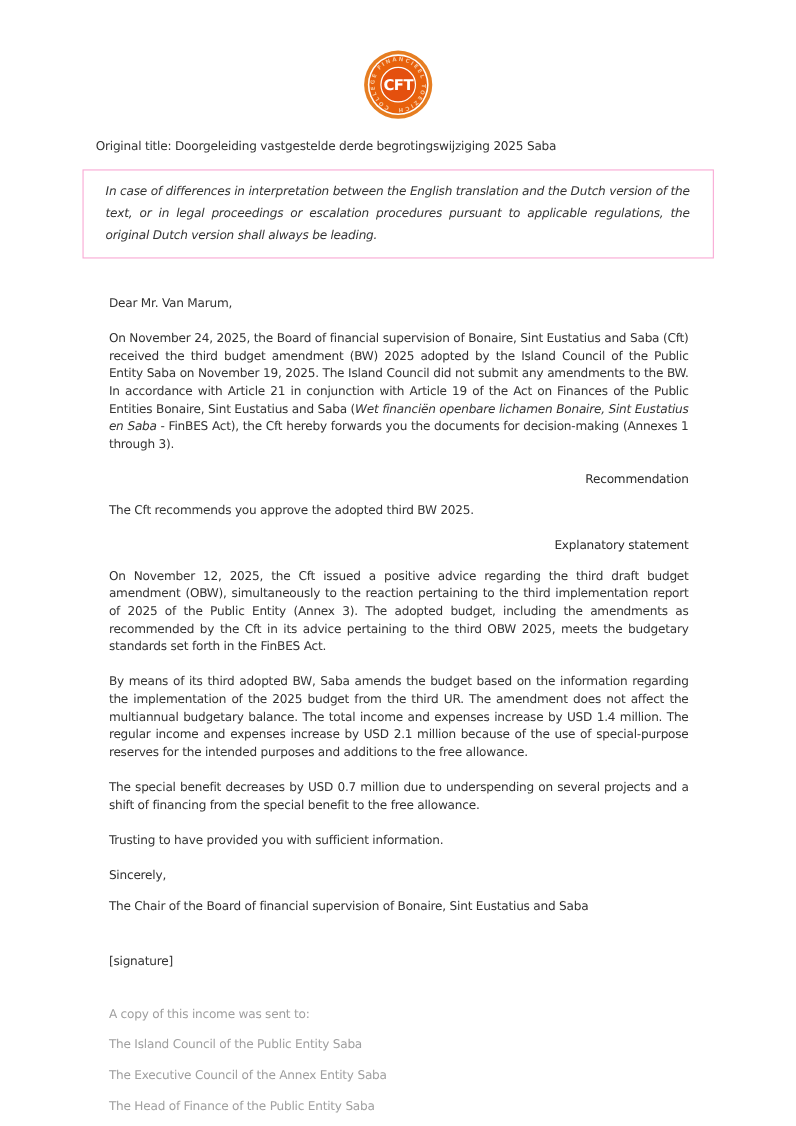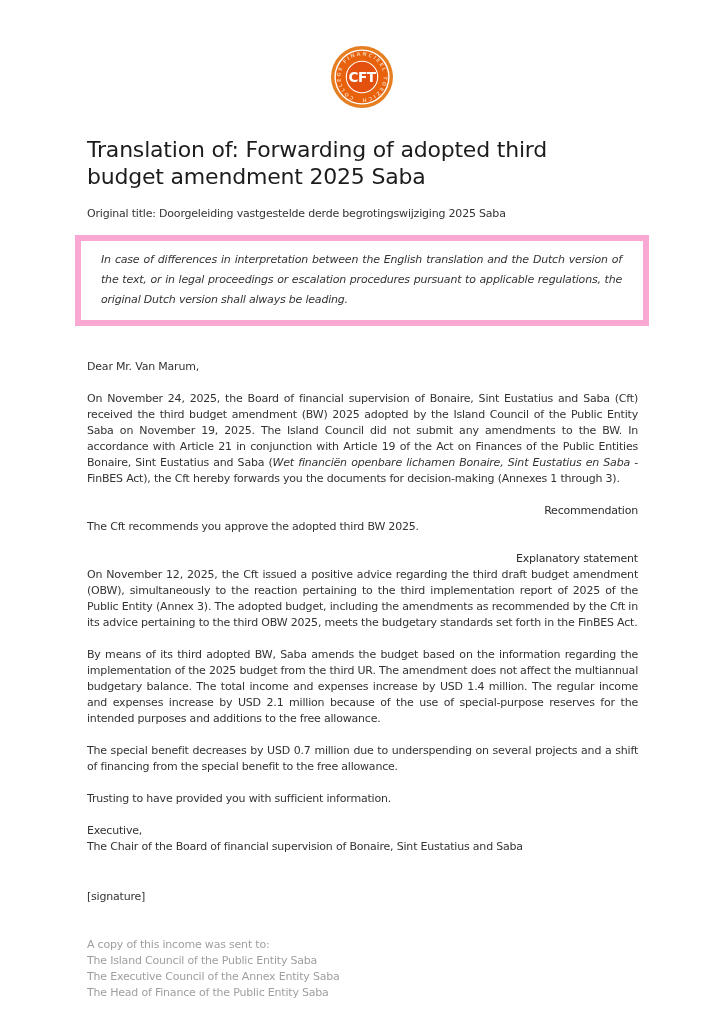--- a/index.html
+++ b/index.html
@@ -32,31 +32,31 @@
     font-weight: 400;
     color: #1c1c1c;
     letter-spacing: -0.2px;
   }
   .original-title {
     margin: 16px 0 0 0;
     color: #333333;
   }
   .disclaimer-box {
     margin: 13px -11px 0 -12px;
-    border: 6px solid #f9a8d4;
+    border: 1px solid #f9a8d4;
     padding: 9px 21px 10px 20px;
   }
   .disclaimer-box p {
     margin: 0;
     font-style: italic;
     line-height: 20px;
     text-align: justify;
     color: #333333;
   }
-  p { margin: 0; }
+  p { margin: 12px; }
   .salutation { margin-top: 33px; }
   .para { text-align: justify; }
   .mt { margin-top: 16px; }
   .heading { font-weight: normal; margin-top: 16px; color: #2b2b2b; text-align: right; }
   .sig-block { margin-top: 34px; }
   .footer-block { margin-top: 32px; color: #9f9f9f; }
   em { font-style: italic; }
 </style>
 </head>
 <body>
@@ -72,21 +72,20 @@
       <text font-size="5" font-weight="bold" fill="#F6C79E" letter-spacing="1.6">
         <textPath href="#logo-ring-path" startOffset="8">COLLEGE FINANCIEEL TOEZICHT</textPath>
       </text>
       <circle cx="32" cy="32" r="15.7" fill="#E4500E" stroke="#FFFFFF" stroke-width="1.1"></circle>
       <text x="32" y="36.8" text-anchor="middle" font-size="13.5" font-weight="bold" letter-spacing="-0.5" fill="#FFFFFF">CFT</text>
     </svg>
   </div>
 
   <div class="content">
 
-    <h1 class="title">Translation of: Forwarding of adopted third budget amendment 2025 Saba</h1>
 
     <p class="original-title">Original title: Doorgeleiding vastgestelde derde begrotingswijziging 2025 Saba</p>
 
     <div class="disclaimer-box">
       <p>In case of differences in interpretation between the English translation and the Dutch version of the text, or in legal proceedings or escalation procedures pursuant to applicable regulations, the original Dutch version shall always be leading.</p>
     </div>
 
     <p class="salutation">Dear Mr. Van Marum,</p>
 
     <p class="para mt"><span>On November 24, 2025, the Board of financial supervision of Bonaire, Sint Eustatius and Saba (Cft) received the third budget amendment (BW) 2025 adopted by the Island Council of the Public Entity Saba on November 19, 2025. The Island Council did not submit any amendments to the BW. In accordance with Article 21 in conjunction with Article 19 of the Act on Finances of the Public Entities Bonaire, Sint Eustatius and Saba (</span><em>Wet financiën openbare lichamen Bonaire, Sint Eustatius en Saba</em><span> - FinBES Act), the Cft hereby forwards you the documents for decision-making (Annexes 1 through 3).</span></p>
@@ -96,21 +95,21 @@
 
     <p class="heading">Explanatory statement</p>
     <p class="para">On November 12, 2025, the Cft issued a positive advice regarding the third draft budget amendment (OBW), simultaneously to the reaction pertaining to the third implementation report of 2025 of the Public Entity (Annex 3). The adopted budget, including the amendments as recommended by the Cft in its advice pertaining to the third OBW 2025, meets the budgetary standards set forth in the FinBES Act.</p>
 
     <p class="para mt">By means of its third adopted BW, Saba amends the budget based on the information regarding the implementation of the 2025 budget from the third UR. The amendment does not affect the multiannual budgetary balance. The total income and expenses increase by USD 1.4 million. The regular income and expenses increase by USD 2.1 million because of the use of special-purpose reserves for the intended purposes and additions to the free allowance.</p>
 
     <p class="para mt">The special benefit decreases by USD 0.7 million due to underspending on several projects and a shift of financing from the special benefit to the free allowance.</p>
 
     <p class="mt">Trusting to have provided you with sufficient information.</p>
 
-    <p class="mt">Executive,</p>
+    <p class="mt">Sincerely,</p>
     <p>The Chair of the Board of financial supervision of Bonaire, Sint Eustatius and Saba</p>
 
     <p class="sig-block">[signature]</p>
 
     <div class="footer-block">
       <p>A copy of this income was sent to:</p>
       <p>The Island Council of the Public Entity Saba</p>
       <p>The Executive Council of the Annex Entity Saba</p>
       <p>The Head of Finance of the Public Entity Saba</p>
     </div>

